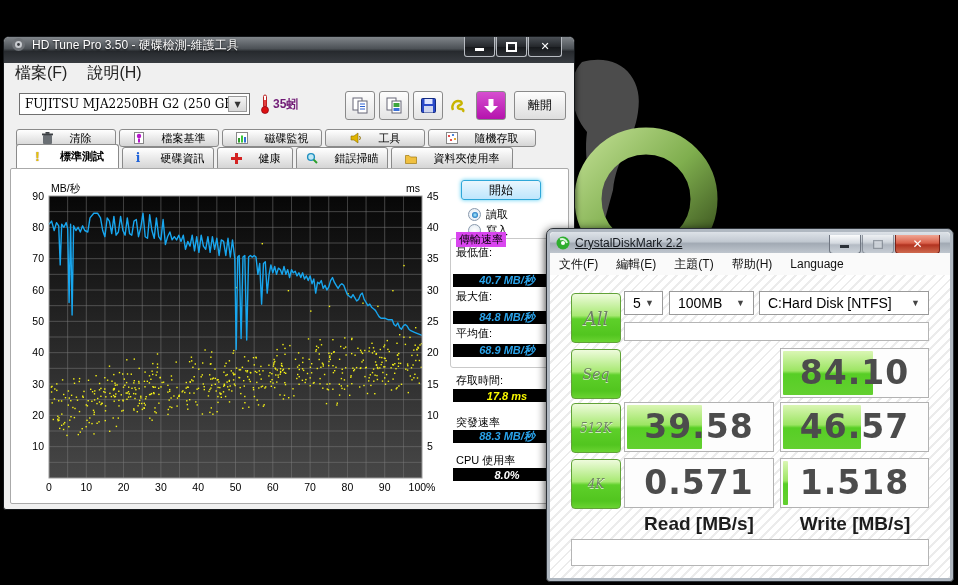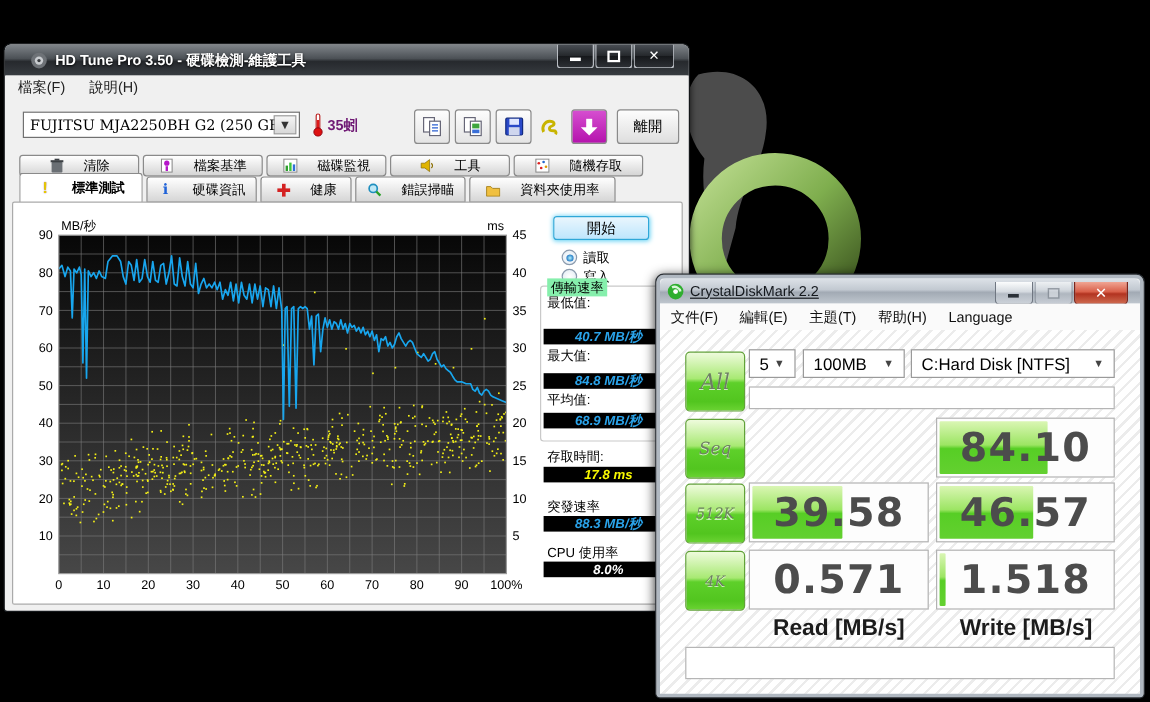--- a/index.html
+++ b/index.html
@@ -6,26 +6,26 @@
   body{width:958px;height:585px;background:#000;position:relative;overflow:hidden;
        font-family:"Liberation Sans","DejaVu Sans",sans-serif;-webkit-font-smoothing:antialiased;}
   .abs{position:absolute;}
   
   #wallpaper{left:520px;top:40px;width:438px;height:260px;z-index:1;}
   
   #hdt{left:3px;top:36px;width:570px;height:472px;z-index:2;background:#f0f0f0;
        border:1px solid #14171a;border-radius:6px 6px 3px 3px;box-shadow:0 0 6px rgba(0,0,0,.8);}
   #hdt .titlebar{position:absolute;left:0;top:0;right:0;height:26px;border-radius:5px 5px 0 0;
        background:linear-gradient(#80858a 0%,#4c5156 45%,#26292d 55%,#383c41 100%);
-       color:#fff;font-size:12px;display:flex;align-items:center;padding-left:21px;font-weight:bold;}
+       color:#fff;font-size:12px;display:flex;align-items:flex-start;padding-left:7px;}
   #hdt .titlebar .ttl{margin-left:6px;text-shadow:0 1px 2px #000;}
   .winbtns{position:absolute;top:0;right:12px;display:flex;}
   .winbtn{width:29px;height:19px;border:1px solid #b8bcc2;border-top:none;background:linear-gradient(#4a4f55 0%,#25282c 50%,#16181b 52%,#2c2f34 100%);
        color:#fff;font-size:10px;display:flex;align-items:center;justify-content:center;border-radius:0 0 3px 3px;margin-left:1px;}
-  #hdt .menubar{position:absolute;left:1px;top:26px;right:1px;height:20px;background:#f0f0f0;font-size:12px;color:#222;display:flex;align-items:center;}
+  #hdt .menubar{position:absolute;left:1px;top:26px;right:1px;height:20px;background:#f0f0f0;font-size:16px;color:#222;display:flex;align-items:center;}
   #hdt .menubar span{padding:2px 10px;}
   #hdt .toolbar{position:absolute;left:1px;top:46px;right:1px;height:46px;background:#f0f0f0;}
   .drivesel{position:absolute;left:14px;top:10px;width:231px;height:22px;background:#fff;border:1px solid #707070;
        font-family:"DejaVu Serif","Liberation Serif",serif;font-size:12px;color:#000;display:flex;align-items:center;padding-left:5px;box-sizing:border-box;}
   .drivesel .arr{position:absolute;right:2px;top:2px;bottom:2px;width:17px;background:linear-gradient(#f5f5f5,#d8d8d8);border:1px solid #9a9a9a;
        font-size:8px;color:#333;display:flex;align-items:center;justify-content:center;}
   .thermo{position:absolute;left:255px;top:11px;width:10px;height:20px;}
   .temptext{position:absolute;left:268px;top:13px;font-size:12px;font-weight:bold;color:#701a75;}
   .tbtn{position:absolute;top:8px;width:28px;height:27px;border:1px solid #8a8a8a;border-radius:3px;
         background:linear-gradient(#fdfdfd,#e4e4e4);display:flex;align-items:center;justify-content:center;}
@@ -44,21 +44,21 @@
   #hdt .content{position:absolute;left:6px;top:131px;width:557px;height:334px;background:#fff;border:1px solid #aaa;border-radius:2px;}
   #hdt-chart{position:absolute;left:9px;top:143px;width:437px;height:320px;}
   .startbtn{position:absolute;left:457px;top:143px;width:78px;height:18px;border:1px solid #2fa7d8;border-radius:3px;
        background:linear-gradient(#eaf6fd,#bee6fd);box-shadow:0 0 4px #58cdf2;font-size:12px;color:#000;
        display:flex;align-items:center;justify-content:center;}
   .radio{position:absolute;display:flex;align-items:center;gap:5px;font-size:11px;color:#000;}
   .rdot{width:11px;height:11px;border-radius:50%;border:1px solid #8a9aad;background:radial-gradient(#fff,#dfe9f2);position:relative;}
   .rdot.sel:after{content:"";position:absolute;left:2.5px;top:2.5px;width:6px;height:6px;border-radius:50%;
        background:radial-gradient(#9ee2f7 10%,#1f76c2 70%);}
   .groupbox{position:absolute;left:446px;top:201px;width:117px;height:128px;border:1px solid #c9c9c9;border-radius:3px;}
-  .grouplabel{position:absolute;left:452px;top:195px;background:#86efac;padding:0 3px;font-size:11px;color:#000;}
+  .grouplabel{position:absolute;left:452px;top:195px;background:#d946ef;padding:0 3px;font-size:11px;color:#000;}
   .flabel{position:absolute;left:452px;font-size:11px;color:#000;}
   .vbox{position:absolute;left:449px;width:108px;height:13px;background:#000;font-size:11px;font-weight:bold;font-style:italic;
        display:flex;align-items:center;justify-content:center;}
   .v-blue{color:#2aa3ea;} .v-yellow{color:#f8f800;} .v-white{color:#fff;}
   
   #cdm{left:546px;top:228px;width:406px;height:352px;z-index:3;background:#eef0f2;
        border:1px solid #2b3036;border-radius:7px 7px 4px 4px;
        box-shadow:0 0 0 3px rgba(165,174,184,.85) inset,0 2px 10px rgba(0,0,0,.85);}
   #cdm .titlebar{position:absolute;left:3px;top:3px;right:3px;height:21px;border-radius:5px 5px 0 0;
        background:linear-gradient(#dde2e8 0%,#c2c9d1 45%,#a2aab4 55%,#bfc6cе 100%);

